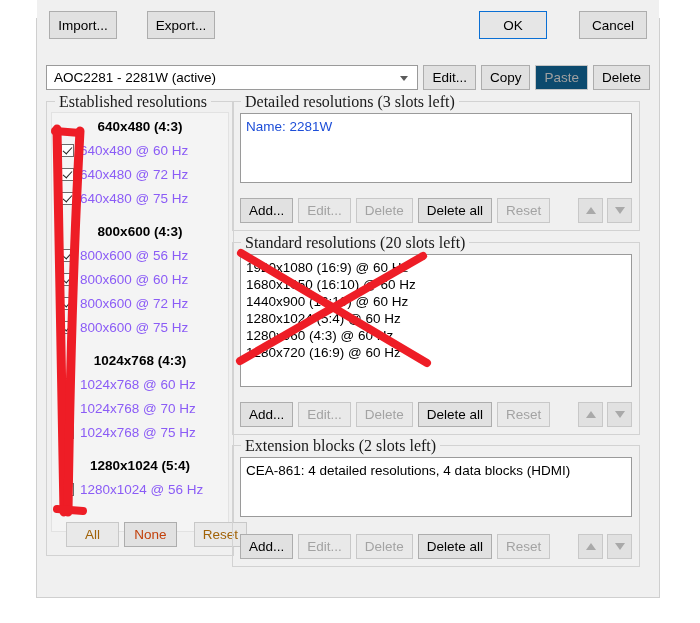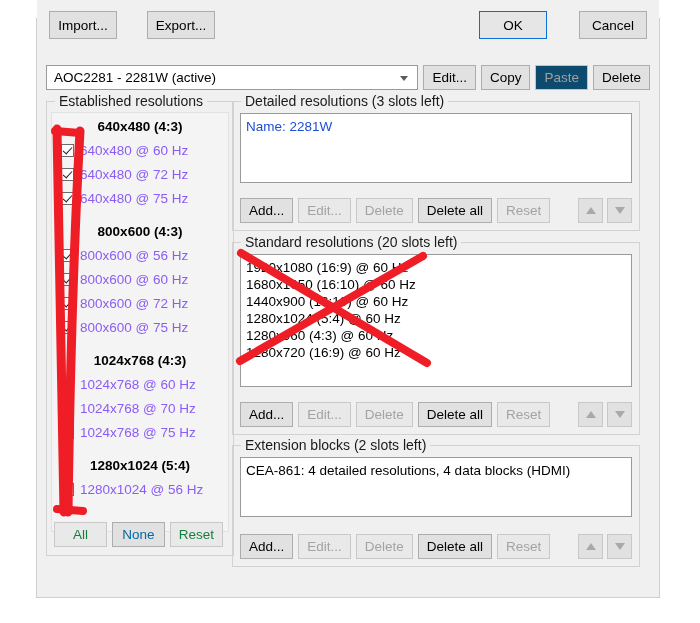--- a/index.html
+++ b/index.html
@@ -114,23 +114,24 @@
   .group {
     position: absolute;
     border: 1px solid #d2d2d2;
     box-sizing: border-box;
   }
   .group > .legend {
     position: absolute;
     top: -9px; left: 8px;
     background: #f0f0f0;
     padding: 0 4px;
-    font-size: 14px;
+    font-size: 16px;
     color: #1a1a1a;
     white-space: nowrap;
+    font-family: Liberation Serif, serif;
   }
 
   
   #grp-established { left: 9px; top: 44px; width: 188px; height: 455px; }
   #est-inner {
     position: absolute; left: 4px; top: 10px;
     width: 178px; height: 420px;
     background: #f4f4f4;
     border: 1px solid #e2e2e2;
     box-sizing: border-box;
@@ -171,24 +172,24 @@
   #est-btnrow {
     position: absolute; left: 7px; bottom: 8px;
     display: flex;
   }
   .sbtn {
     width: 53px; height: 25px;
     background: #e1e1e1;
     border: 1px solid #adadad;
     box-sizing: border-box;
     display: flex; align-items: center; justify-content: center;
-    font-size: 13.5px; color: #0369a1;
+    font-size: 13.5px; color: #c2410c;
     margin-right: 5px;
   }
-  .sbtn.disabled { color: #15803d; border-color:#c8c8c8; background:#e9e9e9; }
+  .sbtn.disabled { color: #a16207; border-color:#c8c8c8; background:#e9e9e9;margin-left:12px; }
 
   
   .rgroup { left: 195px; }
   #grp-detailed  { top: 44px;  width: 408px; height: 130px; }
   #grp-standard  { top: 185px; width: 408px; height: 193px; }
   #grp-extension { top: 388px; width: 408px; height: 122px; }
 
   .listbox {
     position: absolute;
     left: 7px; top: 11px; right: 7px;

